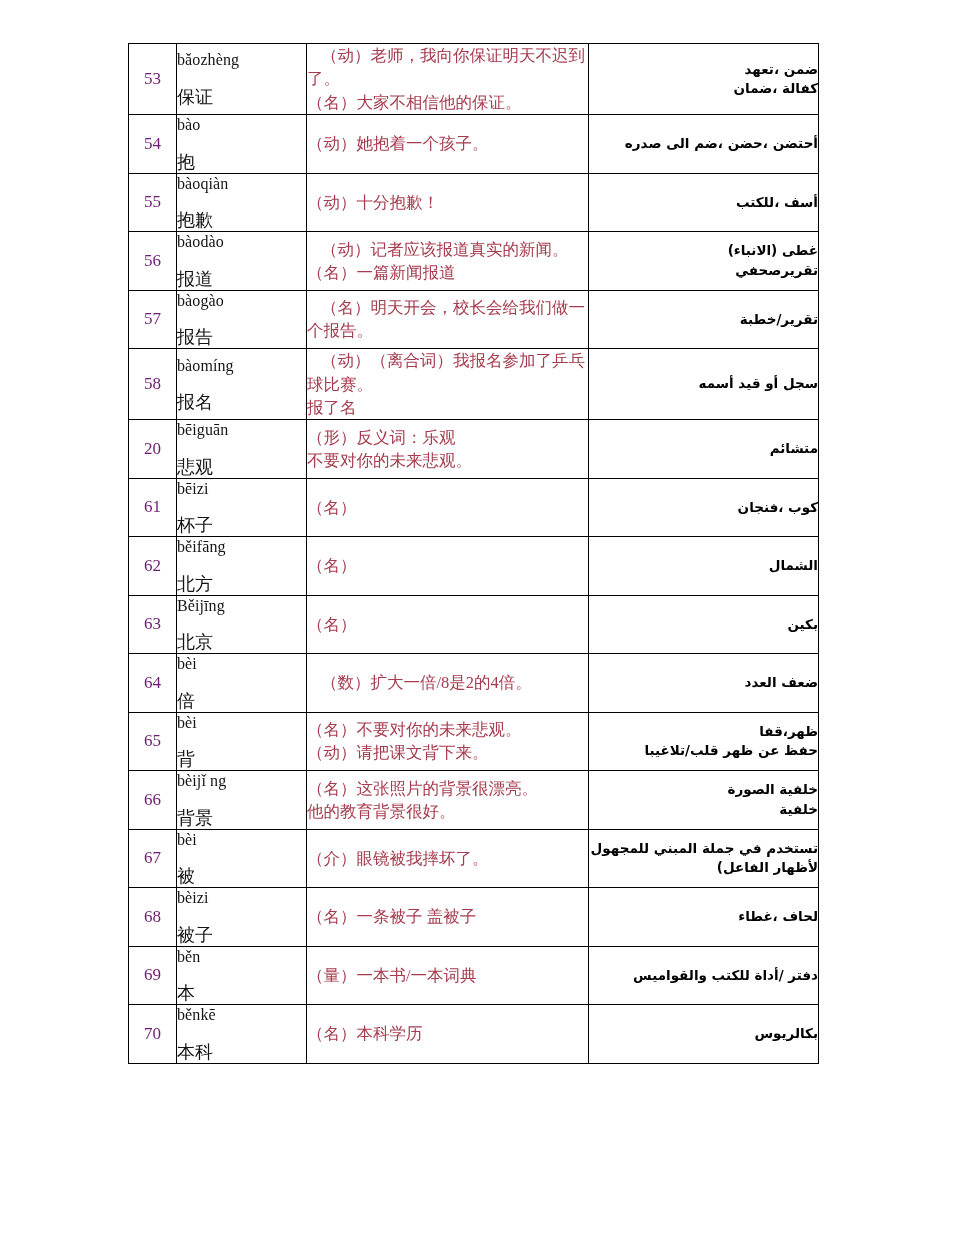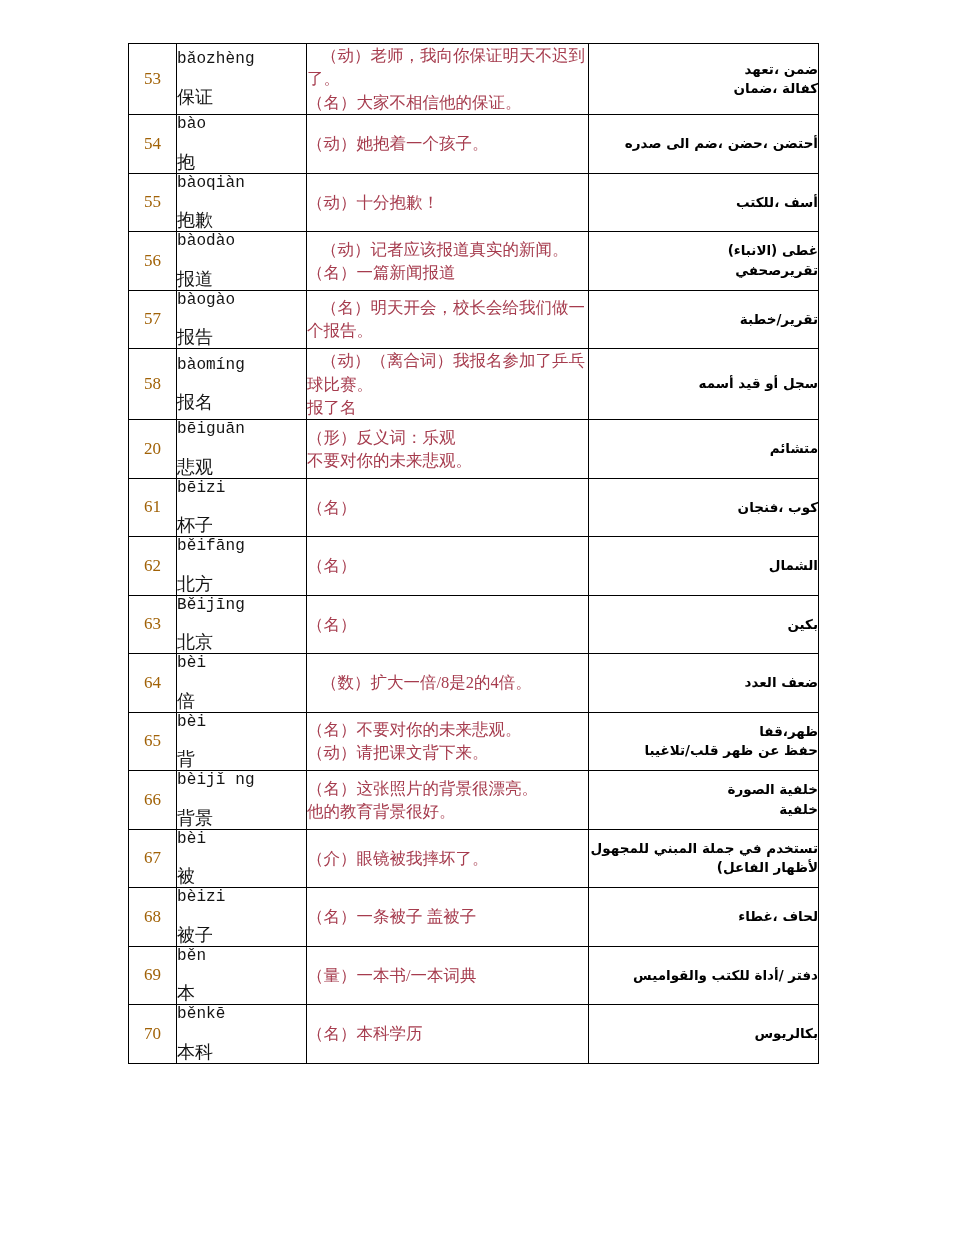--- a/index.html
+++ b/index.html
@@ -34,38 +34,38 @@
     background: #ffffff;
   }
   col.c-num   { width: 48px; }
   col.c-word  { width: 130px; }
   col.c-ex    { width: 282px; }
   col.c-ar    { width: 230px; }
 
   
   .cell-num {
     text-align: center;
-    color: #a16207;
+    color: #701a75;
     font-size: 17px;
     font-family: "Liberation Serif", "DejaVu Serif", serif;
     line-height: 1.2;
     padding: 4px 0;
     margin-left: 18px;
   }
 
   
   .cell-word {
     padding: 5px 4px 5px 8px;
     color: #141414;
     line-height: 1.22;
   }
   .pinyin {
     display: block;
     font-size: 16px;
-    font-family: Liberation Mono, monospace;
+    font-family: Liberation Serif, serif;
     letter-spacing: 0.1px;
     white-space: pre;
   }
   .hanzi {
     display: block;
     font-size: 18px;
     font-family: "DejaVu Sans", "Liberation Sans", sans-serif;
     margin-top: 16px;
   }
 

